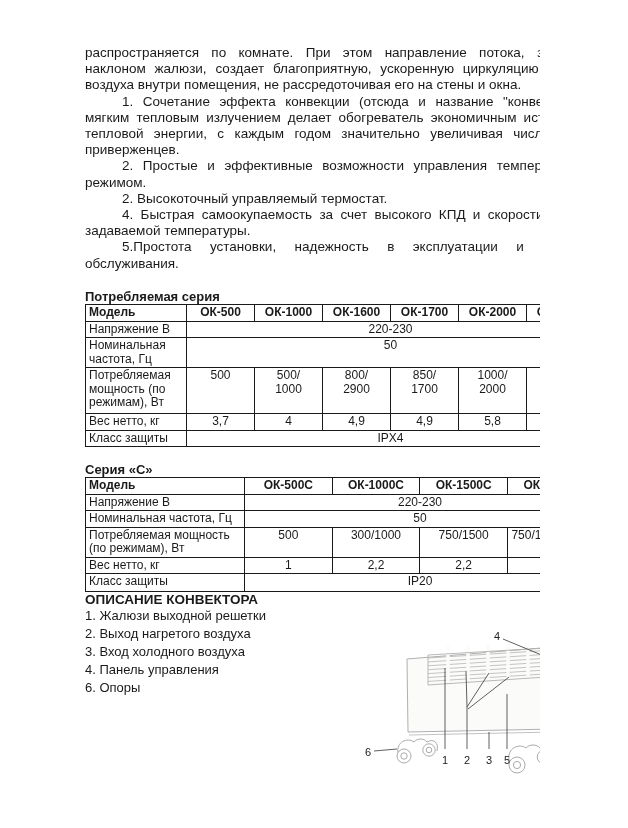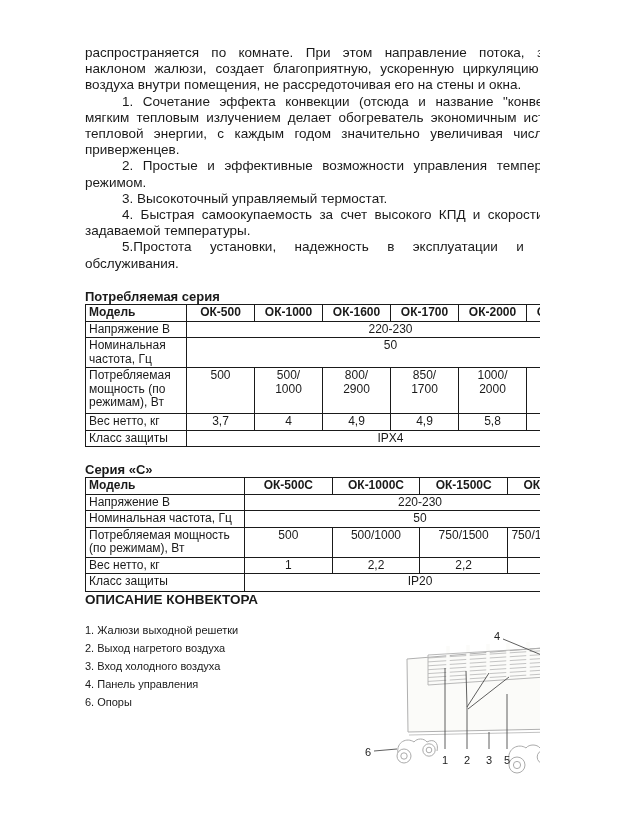--- a/index.html
+++ b/index.html
@@ -16,36 +16,36 @@
   .tcaption{font-size:13px;font-weight:bold;line-height:13px;margin:0 0 1px 0;}
   .tcaption.first{margin-top:18px;}
   .tcaption.second{margin-top:16px;}
   table.spec{border-collapse:collapse;table-layout:fixed;margin:0;}
   table.spec td,table.spec th{
     border:1px solid #1a1a1a;padding:1px 3px;font-size:12px;line-height:13.5px;
     vertical-align:top;text-align:center;font-weight:normal;overflow:hidden;margin-left:24px;
   }
   table.spec th{font-weight:bold;}
   table.spec .lbl{text-align:left;}
-  .desc-list{margin-top:14px;font-size:11px;line-height:18px;}
+  .desc-list{font-size:13px;line-height:18px;}
   .desc-list div{white-space:nowrap;}
   .figure-wrap{position:absolute;left:358px;top:610px;width:270px;height:190px;}
   .fig-num{font-size:11px;fill:#222222;font-family:"Liberation Sans",sans-serif;}
 </style>
 </head>
 <body>
 
 <div class="page">
   <div class="content">
 
     <div class="body-text">
       <p>распространяется по комнате. При этом направление потока, заданное наклоном жалюзи, создает благоприятную, ускоренную циркуляцию теплого воздуха внутри помещения, не рассредоточивая его на стены и окна.</p>
       <p class="feat">1. Сочетание эффекта конвекции (отсюда и название "конвектор") с мягким тепловым излучением делает обогреватель экономичным источником тепловой энергии, с каждым годом значительно увеличивая число своих приверженцев.</p>
       <p class="feat">2. Простые и эффективные возможности управления температурным режимом.</p>
-      <p class="feat">3. Высокоточный управляемый термостат.</p>
+      <p class="feat">2. Высокоточный управляемый термостат.</p>
       <p class="feat">4. Быстрая самоокупаемость за счет высокого КПД и скорости набора задаваемой температуры.</p>
       <p class="feat">5.Простота установки, надежность в эксплуатации и легкость обслуживания.</p>
     </div>
 
 
     <div class="tcaption first">Потребляемая серия</div>
     <table class="spec">
       <colgroup>
         <col style="width:101px">
           <col style="width:68px">
@@ -137,21 +137,21 @@
         <td class="lbl">Напряжение В</td>
         <td colspan="4">220-230</td>
       </tr>
       <tr style="height:15px">
         <td class="lbl">Номинальная частота, Гц</td>
         <td colspan="4">50</td>
       </tr>
       <tr style="height:29px">
         <td class="lbl">Потребляемая мощность (по режимам), Вт</td>
         <td>500</td>
-        <td>500/1000</td>
+        <td>300/1000</td>
         <td>750/1500</td>
         <td>750/1250/2000</td>
       </tr>
       <tr style="height:14px">
         <td class="lbl">Вес нетто, кг</td>
         <td>1</td>
         <td>2,2</td>
         <td>2,2</td>
         <td>2,3</td>
       </tr>

